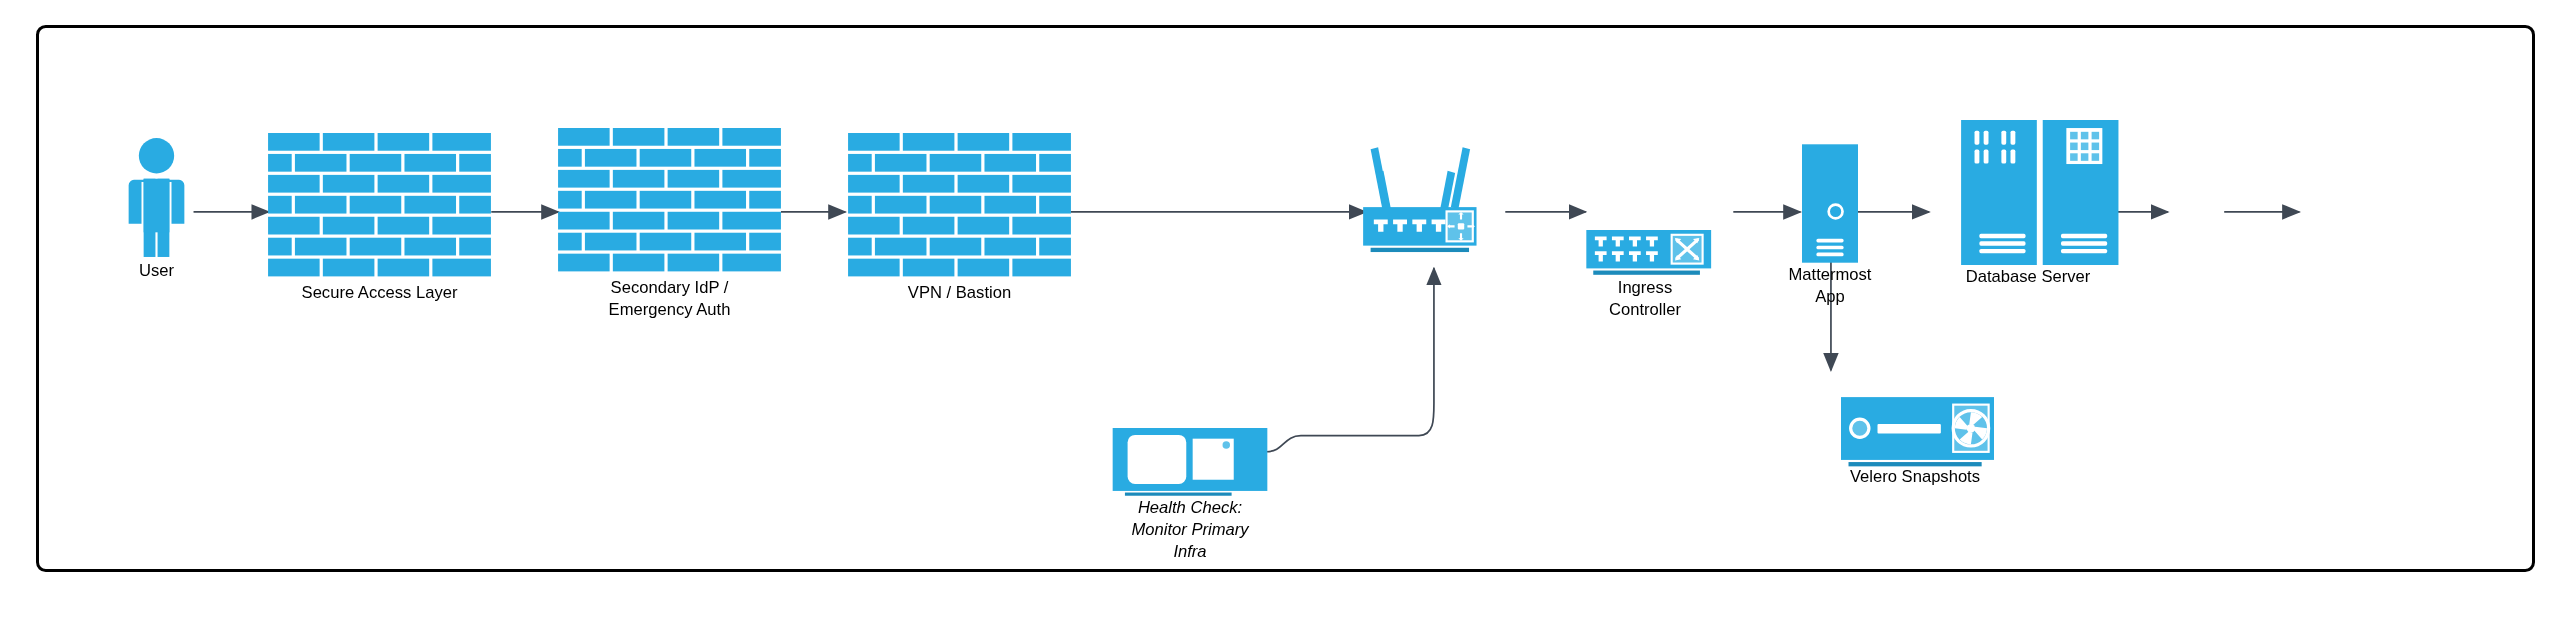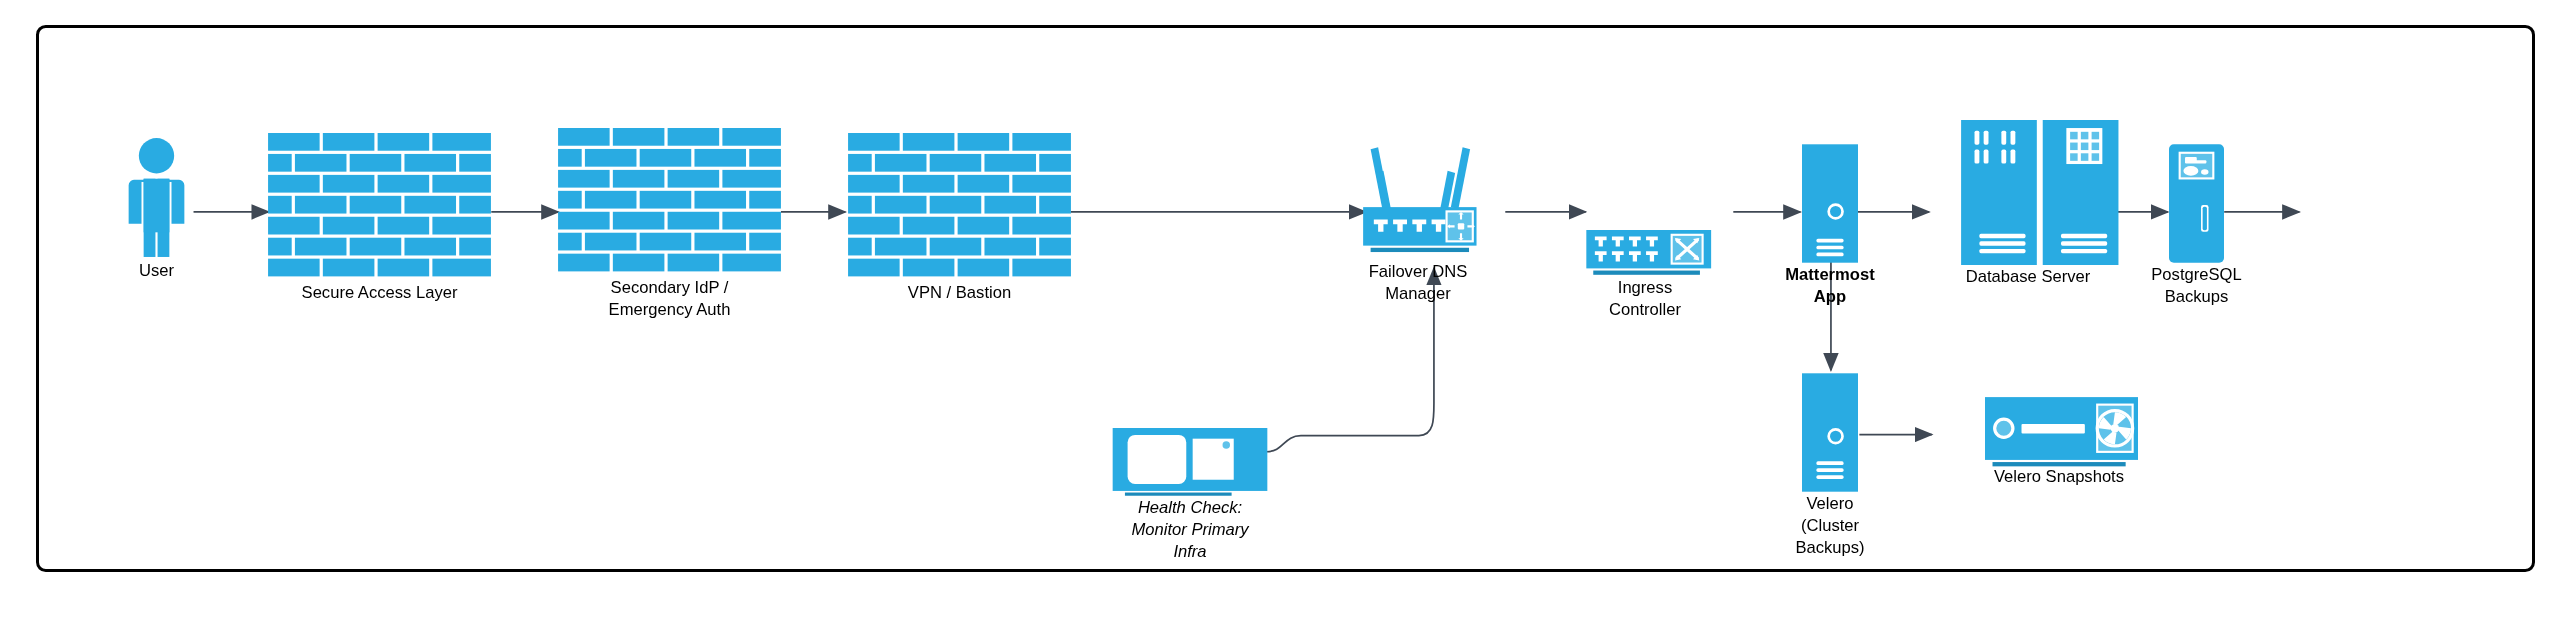--- a/index.html
+++ b/index.html
@@ -198,22 +198,20 @@
       <rect x="158" y="128" width="45" height="52" fill="#5FC2EA"></rect>
       <g fill="#ffffff">
         <path d="M178,132 l5,-5 l5,5 h-3 v9 h-4 v-9 z"></path>
         <path d="M178,176 l5,5 l5,-5 h-3 v-9 h-4 v9 z"></path>
         <path d="M162,150 l-5,4 l5,4 v-2 h9 v-4 h-9 z"></path>
         <path d="M204,150 l5,4 l-5,4 v-2 h-9 v-4 h9 z"></path>
         <rect x="177" y="148" width="12" height="12" rx="2"></rect>
       </g>
       <rect x="14" y="194" width="184" height="8" fill="#1C8BBB"></rect>
     </svg>
-    <div class="label" style="top:117px;width:177px;left:55px;">Failover DNS
-Manager</div>
   </div>
 
   <div class="node" style="left:1586px;top:182px;width:134px;margin-top:48px;">
     <svg class="icon" width="134" height="48" viewBox="0 0 250 90">
       <rect x="0" y="0" width="234" height="72" fill="#29ABE2"></rect>
       <g fill="#ffffff">
         <path d="M16,12 h22 v7 h-7 v12 h-8 v-12 h-7 z"></path>
         <path d="M48,12 h22 v7 h-7 v12 h-8 v-12 h-7 z"></path>
         <path d="M80,12 h22 v7 h-7 v12 h-8 v-12 h-7 z"></path>
         <path d="M112,12 h22 v7 h-7 v12 h-8 v-12 h-7 z"></path>
@@ -243,21 +241,21 @@
   <div class="node" style="left:1802px;top:144px;width:56px;">
     <svg class="icon" width="56" height="119" viewBox="0 0 105 222">
       <rect x="0" y="0" width="105" height="222" fill="#29ABE2"></rect>
       <circle cx="63" cy="126" r="13" fill="none" stroke="#ffffff" stroke-width="5"></circle>
       <g fill="#ffffff">
         <rect x="27" y="177" width="51" height="7" rx="3"></rect>
         <rect x="27" y="190" width="51" height="7" rx="3"></rect>
         <rect x="27" y="203" width="51" height="7" rx="3"></rect>
       </g>
     </svg>
-    <div class="label" style="top:120px;width:161px;font-weight:bold;">Mattermost
+    <div class="label" style="top:120px;width:161px;">Mattermost
 App</div>
   </div>
 
   <div class="node" style="left:1931px;top:120px;width:164px;padding-left:30px;">
     <svg class="icon" width="164" height="145" viewBox="0 0 305 270">
       <rect x="0" y="0" width="141" height="270" fill="#29ABE2"></rect>
       <g fill="#ffffff">
         <rect x="25" y="20" width="9" height="26" rx="3"></rect>
           <rect x="42" y="20" width="9" height="26" rx="3"></rect>
         <rect x="75" y="20" width="9" height="26" rx="3"></rect>
@@ -285,68 +283,37 @@
       </g>
       <g fill="#ffffff">
         <rect x="186" y="212" width="86" height="8" rx="3"></rect>
         <rect x="186" y="226" width="86" height="8" rx="3"></rect>
         <rect x="186" y="240" width="86" height="8" rx="3"></rect>
       </g>
     </svg>
     <div class="label" style="top:146px;width:215px;">Database Server</div>
   </div>
 
-  <div class="node" style="left:2169px;top:144px;width:55px;">
-    <svg class="icon" width="55" height="119" viewBox="0 0 103 222">
-      <rect x="0" y="0" width="103" height="222" rx="9" fill="#29ABE2"></rect>
-      <rect x="18" y="14" width="67" height="52" fill="#ffffff"></rect>
-      <rect x="22" y="18" width="59" height="44" fill="#5FC2EA"></rect>
-      <g fill="#ffffff">
-        <rect x="30" y="24" width="22" height="11" rx="2"></rect>
-        <rect x="30" y="30" width="40" height="6" rx="2"></rect>
-        <ellipse cx="41" cy="50" rx="14" ry="9"></ellipse>
-        <ellipse cx="67" cy="52" rx="7" ry="5"></ellipse>
-      </g>
-      <rect x="60" y="114" width="14" height="50" rx="4" fill="#ffffff"></rect>
-      <rect x="63" y="117" width="8" height="44" rx="3" fill="#29ABE2"></rect>
-    </svg>
-    <div class="label" style="top:120px;width:161px;">PostgreSQL
-Backups</div>
-  </div>
 
 
   <div class="node" style="left:1112px;top:428px;width:156px;">
     <svg class="icon" width="156" height="72" viewBox="0 0 290 135">
       <rect x="0" y="0" width="290" height="118" fill="#29ABE2"></rect>
       <rect x="28" y="13" width="110" height="92" rx="14" fill="#ffffff"></rect>
       <rect x="150" y="20" width="77" height="77" fill="#ffffff"></rect>
       <circle cx="213" cy="32" r="7" fill="#5FC2EA"></circle>
       <rect x="23" y="121" width="200" height="6" fill="#1C8BBB"></rect>
     </svg>
     <div class="label" style="top:69px;width:215px;font-style:italic;">Health Check:
 Monitor Primary
 Infra</div>
   </div>
 
-  <div class="node" style="left:1802px;top:373px;width:56px;">
-    <svg class="icon" width="56" height="119" viewBox="0 0 105 222">
-      <rect x="0" y="0" width="105" height="222" fill="#29ABE2"></rect>
-      <circle cx="63" cy="118" r="13" fill="none" stroke="#ffffff" stroke-width="5"></circle>
-      <g fill="#ffffff">
-        <rect x="27" y="165" width="51" height="7" rx="3"></rect>
-        <rect x="27" y="178" width="51" height="7" rx="3"></rect>
-        <rect x="27" y="191" width="51" height="7" rx="3"></rect>
-      </g>
-    </svg>
-    <div class="label" style="top:120px;width:161px;">Velero
-(Cluster
-Backups)</div>
-  </div>
-
-  <div class="node" style="left:1985px;top:397px;width:148px;">
+
+  <div class="node" style="left:1841px;top:397px;width:148px;">
     <svg class="icon" width="153" height="70" viewBox="0 0 285 130">
       <rect x="0" y="0" width="285" height="117" fill="#29ABE2"></rect>
       <circle cx="35" cy="58" r="17" fill="#5FC2EA" stroke="#ffffff" stroke-width="6"></circle>
       <rect x="68" y="50" width="118" height="18" rx="2" fill="#ffffff"></rect>
       <rect x="207" y="12" width="70" height="92" fill="#ffffff"></rect>
       <rect x="211" y="16" width="62" height="84" fill="#5FC2EA"></rect>
       <circle cx="242" cy="58" r="33" fill="none" stroke="#ffffff" stroke-width="6"></circle>
       <path d="M242,28 a30,30 0 0 1 21,9 l-18,16 a8,8 0 0 0 -6,-3 z" fill="#ffffff"></path>
       <path d="M242,88 a30,30 0 0 1 -21,-9 l18,-16 a8,8 0 0 0 6,3 z" fill="#ffffff"></path>
       <path d="M272,58 a30,30 0 0 1 -9,21 l-16,-18 a8,8 0 0 0 3,-6 z" fill="#ffffff"></path>

